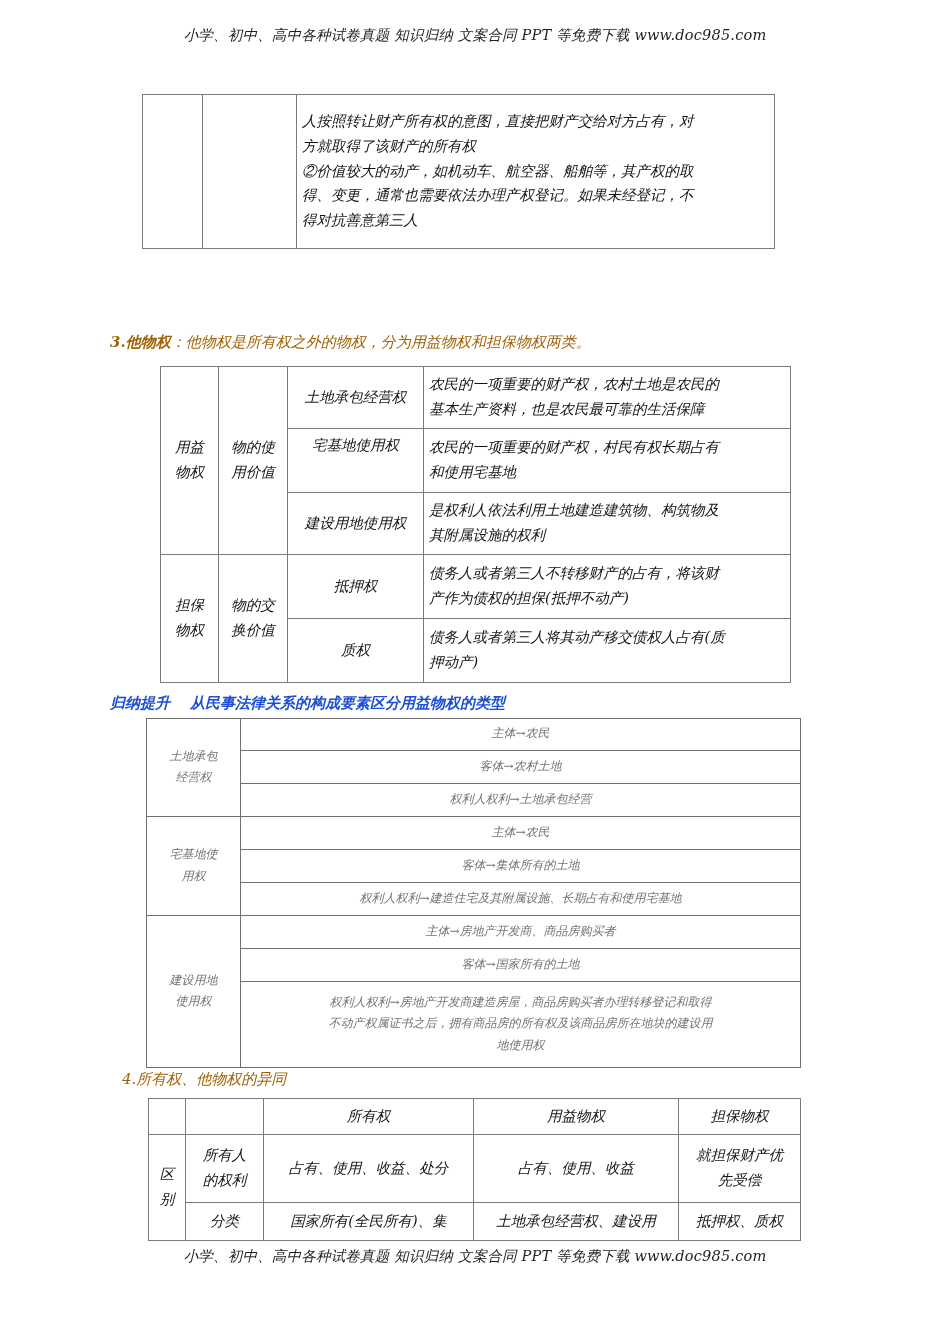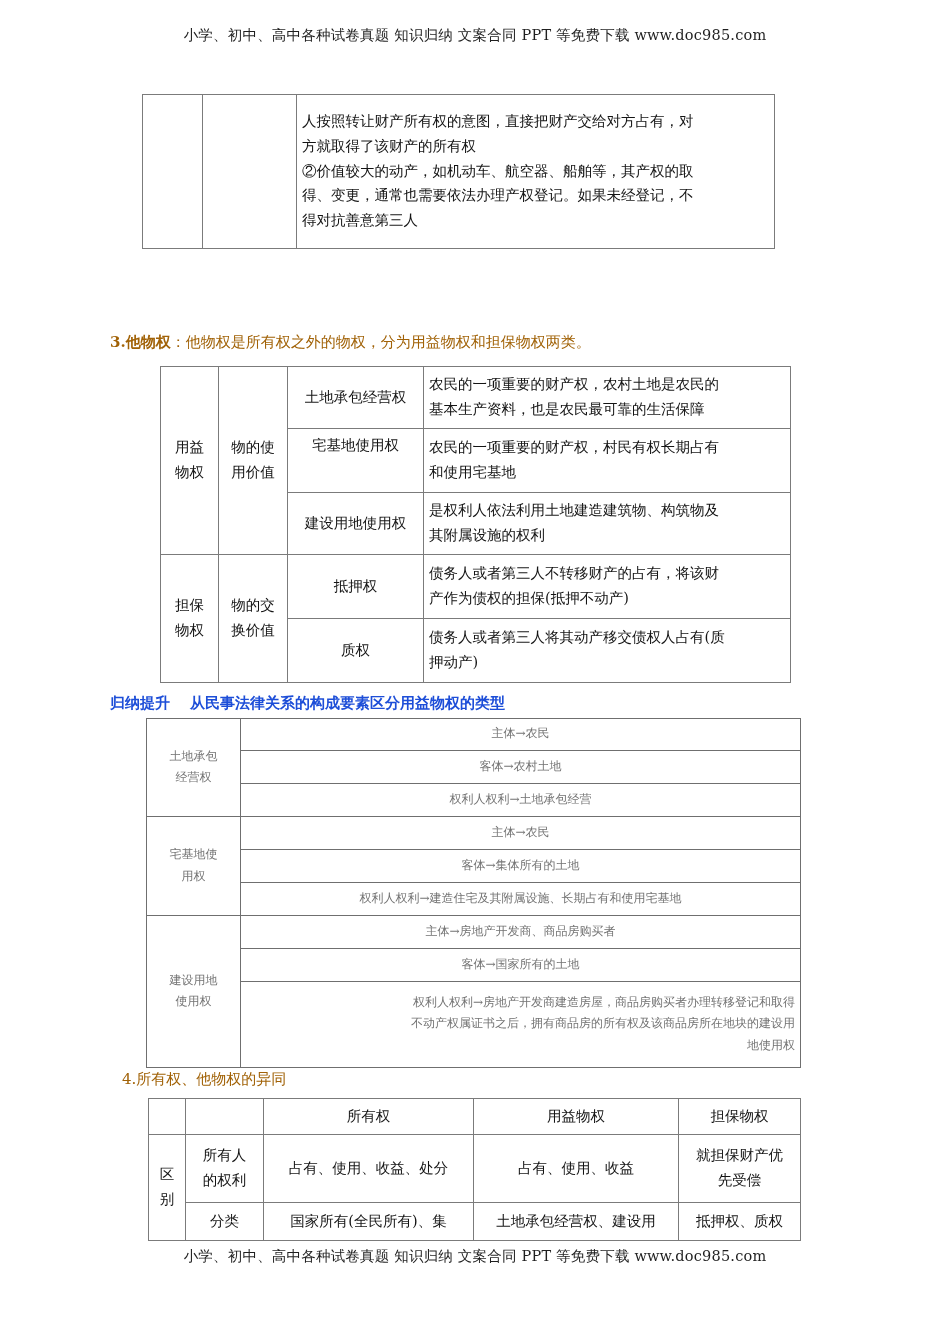--- a/index.html
+++ b/index.html
@@ -13,20 +13,21 @@
     position: relative;
     font-family: "DejaVu Serif", "Liberation Serif", serif;
     color: #1a1a1a;
     overflow: hidden;
   }
   .page {
     position: relative;
     width: 950px;
     height: 1344px;
     box-sizing: border-box;
+    font-style: italic;
   }
 
   
   .runhead, .runfoot {
     position: absolute;
     left: 0;
     width: 950px;
     text-align: center;
     font-size: 14.5px;
     letter-spacing: 0.2px;
@@ -59,21 +60,21 @@
     background: #fff;
   }
   table.doc td {
     border: 1px solid #7b7b7b;
     padding: 2px 5px 3px 5px;
     vertical-align: middle;
     word-break: break-all;
   }
   td.ctr  { text-align: center; }
   td.just { text-align: left; }
-  td.lft  { text-align: right; }
+  td.lft  { text-align: center; }
 
   
   table.light td {
     font-size: 12px;
     line-height: 1.78;
     color: #737373;
     border-color: #6f6f6f;
   }
 
   

